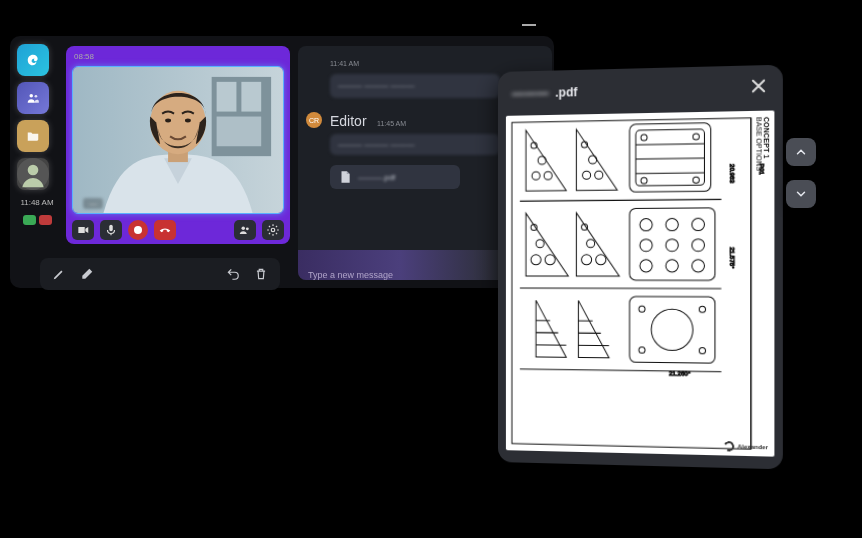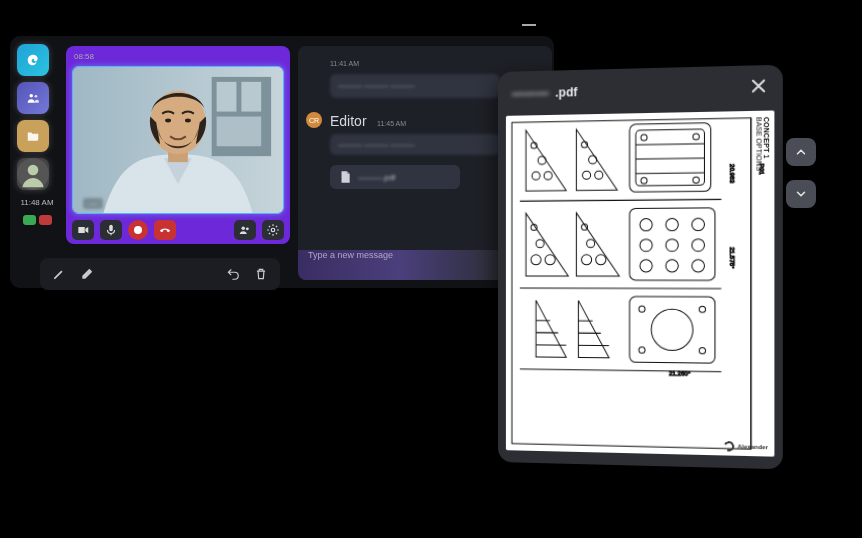--- a/index.html
+++ b/index.html
@@ -108,21 +108,21 @@
     margin-top:10px; display:flex; align-items:center; gap:6px;
     background:#303440; border-radius:6px; padding:5px 8px;
     width:130px;
   }
   .chat-file-name { font-size:8px; color:#bfc3cd; filter:blur(1.5px); }
   .composer-wrap {
     position:absolute; left:0; right:0; bottom:0;
     height:30px;
     background: linear-gradient(90deg,#3a2d62,#4b3f7c 40%,#2b2e35 80%);
     border-radius:0 0 8px 8px;
-    display:flex; align-items:flex-start; padding:0 10px;
+    display:flex; align-items:flex-end; padding:0 10px;
   }
   .composer-input {
     flex:1; background:transparent; border:none; outline:none;
     font-size:9px; color:#d2c8e6;
   }
   .composer-input::placeholder { color:#b0a4c9; }
 
   
   .tool-strip {
     position:absolute; left:40px; top:258px;

